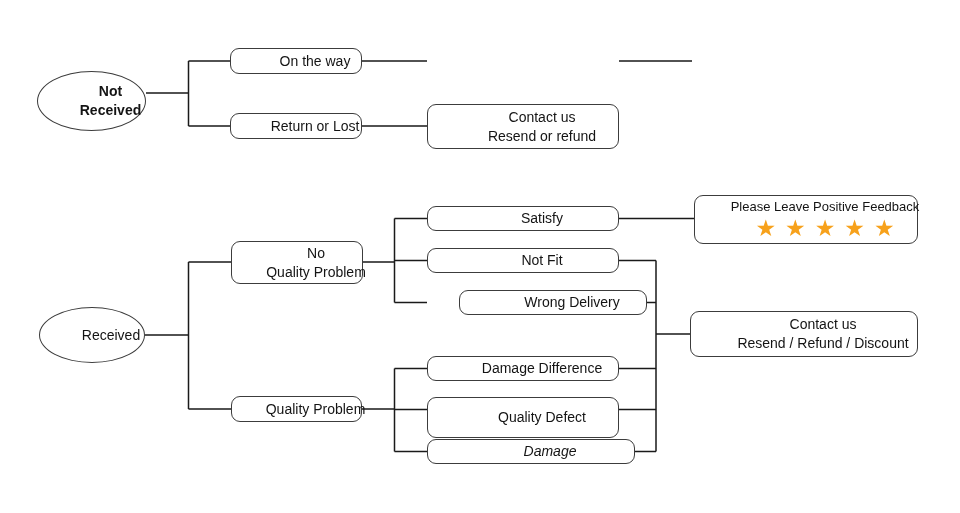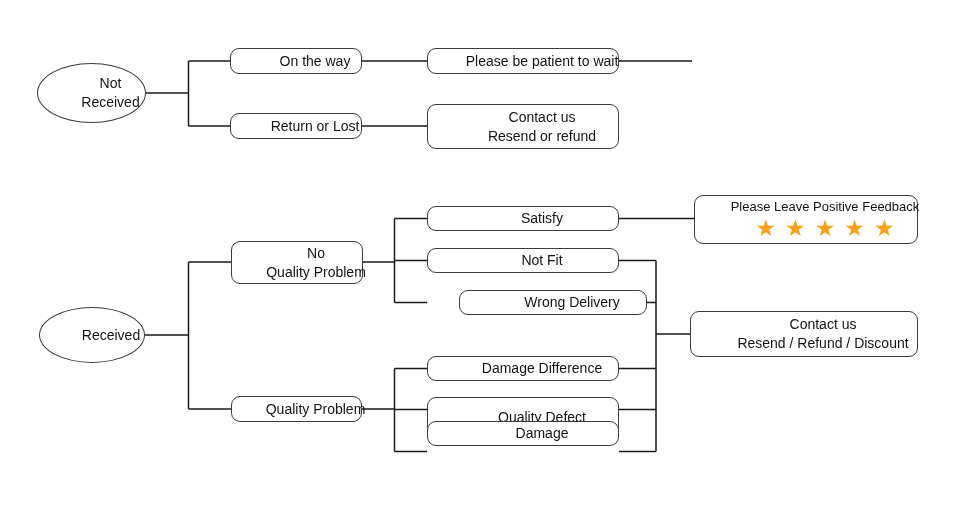--- a/index.html
+++ b/index.html
@@ -44,35 +44,35 @@
   .lbl.small { font-size: 13px; line-height: 17px; }
   .stars {
     display: block;
     font-size: 23px;
     line-height: 26px;
     letter-spacing: 9px;
     text-indent: 9px; 
     color: #f7a11b;
   }
   
-  .n-not-received      { left: 37px;  top: 63px;  width: 109px; height: 60px; }
+  .n-not-received      { left: 37px;  top: 71px;  width: 109px; height: 60px; font-weight: bold; }
   .n-on-the-way        { left: 230px; top: 48px;  width: 132px; height: 26px; }
   .n-please-patient    { left: 427px; top: 48px;  width: 192px; height: 26px; }
   .n-package-tracking  { left: 692px; top: 41px;  width: 225px; height: 43px; }
   .n-return-or-lost    { left: 230px; top: 113px; width: 132px; height: 26px; }
   .n-contact-resend    { left: 427px; top: 104px; width: 192px; height: 45px; }
   .n-received          { left: 39px;  top: 307px; width: 106px; height: 56px; }
   .n-no-quality        { left: 231px; top: 241px; width: 132px; height: 43px; }
   .n-quality-problem   { left: 231px; top: 396px; width: 131px; height: 26px; }
   .n-satisfy           { left: 427px; top: 206px; width: 192px; height: 25px; }
   .n-not-fit           { left: 427px; top: 248px; width: 192px; height: 25px; }
   .n-wrong-delivery    { left: 427px; top: 290px; width: 188px; height: 25px; margin-left: 32px; }
   .n-color-difference  { left: 427px; top: 356px; width: 192px; height: 25px; }
   .n-quality-defect    { left: 427px; top: 397px; width: 192px; height: 41px; }
-  .n-damage            { left: 427px; top: 421px; width: 192px; height: 25px; }
+  .n-damage            { left: 427px; top: 439px; width: 208px; height: 25px; font-style: italic; }
   .n-positive-feedback { left: 694px; top: 195px; width: 224px; height: 49px; }
   .n-contact-discount  { left: 690px; top: 311px; width: 228px; height: 46px; }
 </style>
 </head>
 <body>
 
 <div class="canvas">
 
   <svg class="connectors" viewBox="0 0 960 513" fill="none" stroke="#1a1a1a" stroke-width="1.5">
     <path d="M146 93 H188.5 M188.5 61 V126 M188.5 61 H230 M188.5 126 H230" stroke="#1A1A1A"></path>
@@ -86,23 +86,20 @@
 
   <div class="node ellipse n-not-received" style="border-color: rgb(60, 60, 60);">
     <span class="lbl">Not</span>
     <span class="lbl">Received</span>
   </div>
 
   <div class="node n-on-the-way" style="border-color: rgb(60, 60, 60);">
     <span class="lbl">On the way</span>
   </div>
 
-  <div class="node n-please-patient" style="border-color: rgb(60, 60, 60);">
-    <span class="lbl">Please be patient to wait</span>
-  </div>
 
 
   <div class="node n-return-or-lost" style="border-color: rgb(60, 60, 60);">
     <span class="lbl">Return or Lost</span>
   </div>
 
   <div class="node n-contact-resend" style="border-color: rgb(60, 60, 60);">
     <span class="lbl">Contact us</span>
     <span class="lbl">Resend or refund</span>
   </div>

